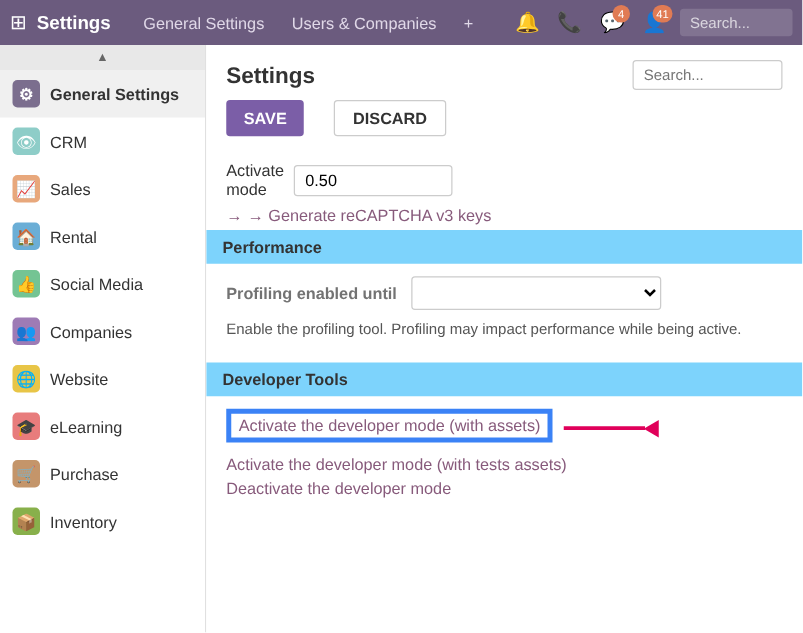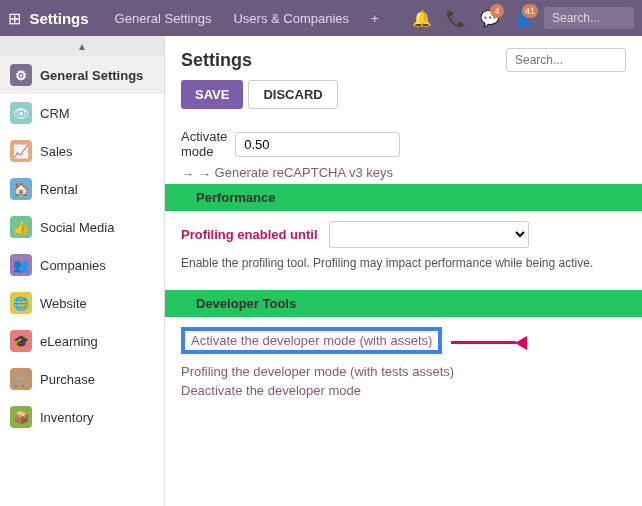--- a/index.html
+++ b/index.html
@@ -157,21 +157,21 @@
       padding: 4px 8px;
       font-size: 12px;
       color: #999;
       width: 120px;
     }
 
     
     .action-bar {
       padding: 0 16px 12px 16px;
       display: flex;
-      gap: 5px;
+      gap: 24px;
     }
     .btn-save {
       background: #7b5ea7;
       color: #fff;
       border: none;
       padding: 6px 14px;
       border-radius: 3px;
       font-size: 13px;
       font-weight: bold;
       cursor: pointer;
@@ -182,43 +182,43 @@
       border: 1px solid #ccc;
       padding: 6px 14px;
       border-radius: 3px;
       font-size: 13px;
       cursor: pointer;
       font-weight: bold;
     }
 
     
     .section-header {
-      background: #22c55e;
-      padding: 6px 31px;
+      background: #7dd3fc;
+      padding: 6px 13px;
       font-weight: bold;
       font-size: 13px;
       color: #333;
     }
     .section-content {
       padding: 12px 16px;
     }
 
     
     .form-row {
       display: flex;
       align-items: center;
       gap: 8px;
       margin-bottom: 4px;
     }
     .form-input {
       border: 1px solid #ccc;
       padding: 4px 8px;
       border-radius: 3px;
       font-size: 13px;
-      width: 165px;
+      width: 127px;
     }
 
     .link-item {
       color: #875a7b;
       cursor: pointer;
       font-size: 13px;
       text-decoration: none;
       display: flex;
       align-items: center;
       gap: 4px;
@@ -231,21 +231,21 @@
     }
     .profile-select-row {
       display: flex;
       align-items: center;
       gap: 8px;
       margin-bottom: 6px;
     }
     .profile-label {
       font-weight: bold;
       font-size: 13px;
-      color: #be185d;
+      color: #737373;
       min-width: 140px;
     }
     .profile-select {
       border: 1px solid #ccc;
       padding: 4px 8px;
       border-radius: 3px;
       font-size: 13px;
       width: 200px;
       background: #fff;
     }
@@ -393,17 +393,17 @@
     <div class="dev-tools-section">
       <div style="position: relative; display: inline-block; margin-bottom: 6px;">
         <a class="dev-link-highlighted">Activate the developer mode (with assets)</a>
         
         <div style="position:absolute; right:-85px; top:50%; transform:translateY(-50%); display:flex; align-items:center;">
           <div style="width:65px; height:3px; background:#e0005a;"></div>
           <div style="width:0; height:0; border-top:7px solid transparent; border-bottom:7px solid transparent; border-right:12px solid #e0005a; margin-left:-1px;"></div>
         </div>
       </div>
       <br>
-      <a class="dev-link">Profiling the developer mode (with tests assets)</a>
+      <a class="dev-link">Activate the developer mode (with tests assets)</a>
       <a class="dev-link">Deactivate the developer mode</a>
     </div>
   </div>
 </div>
 
 </body></html>

